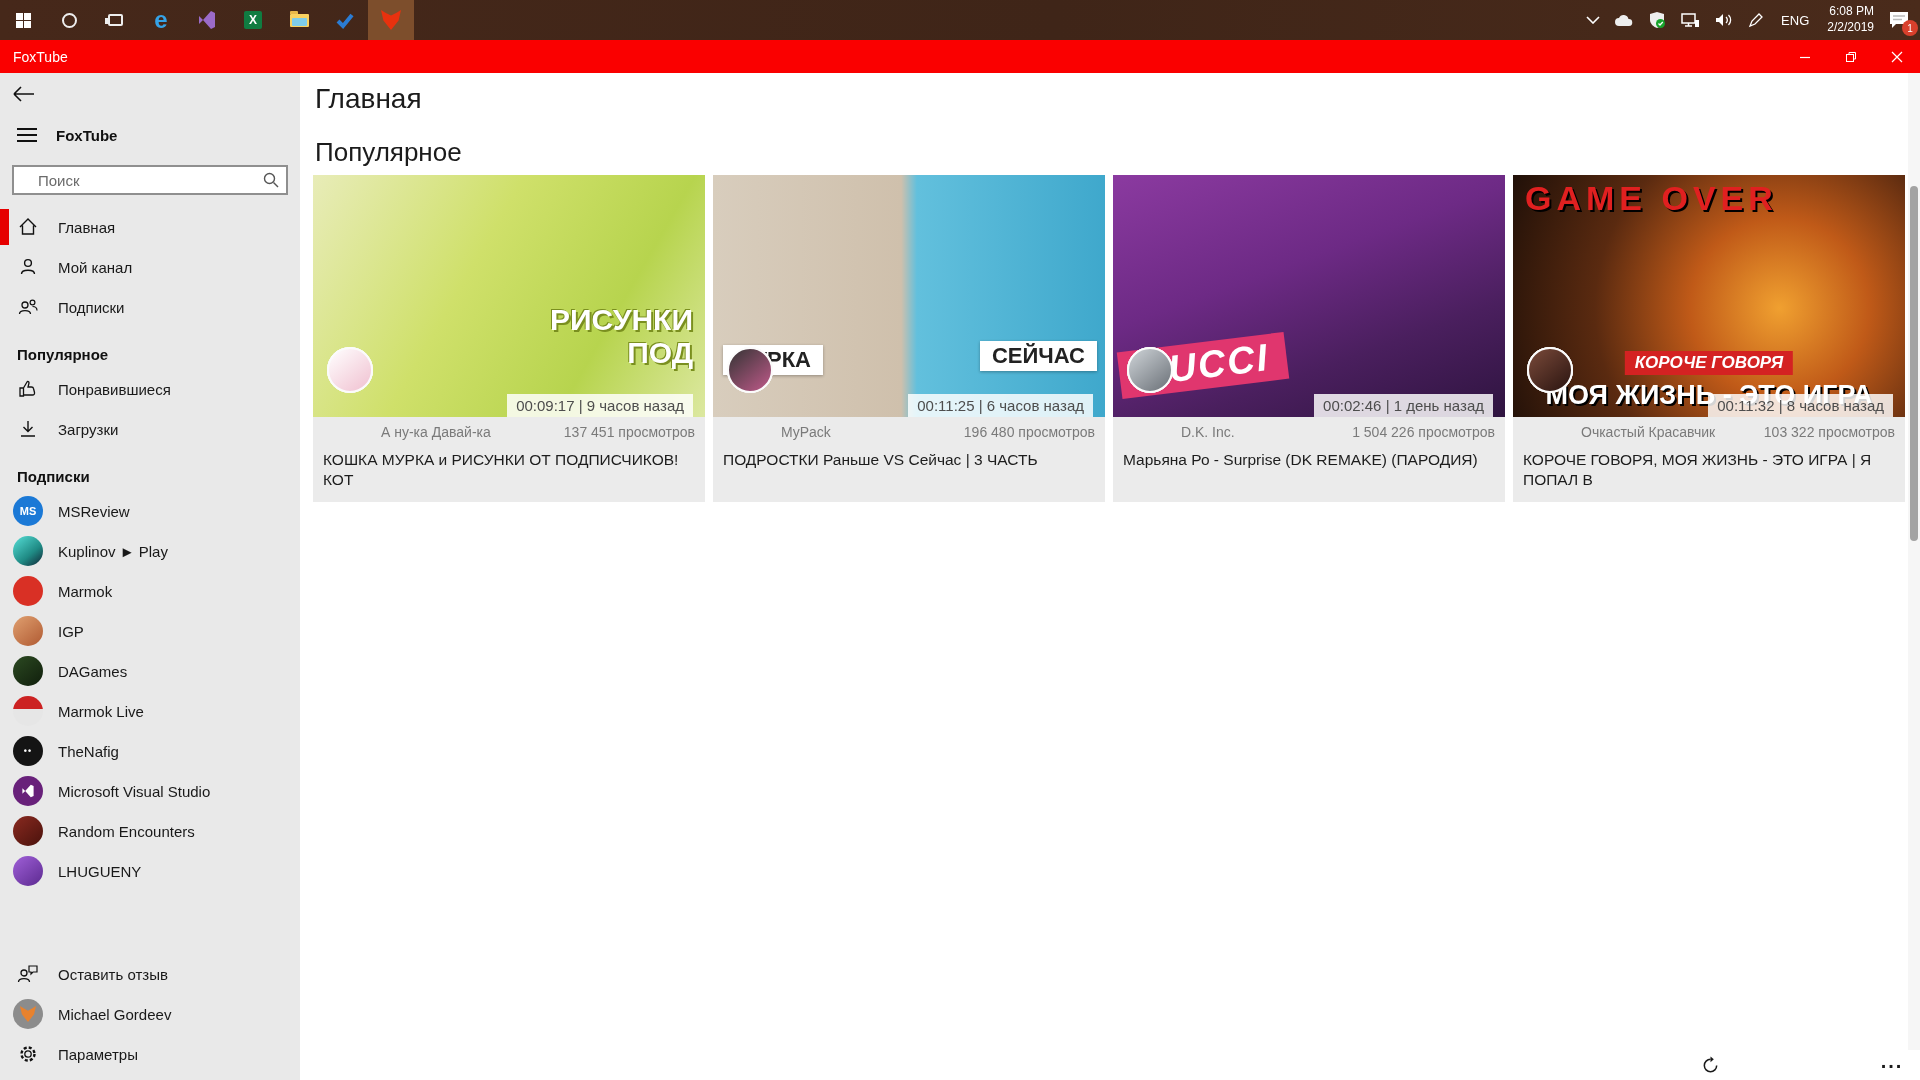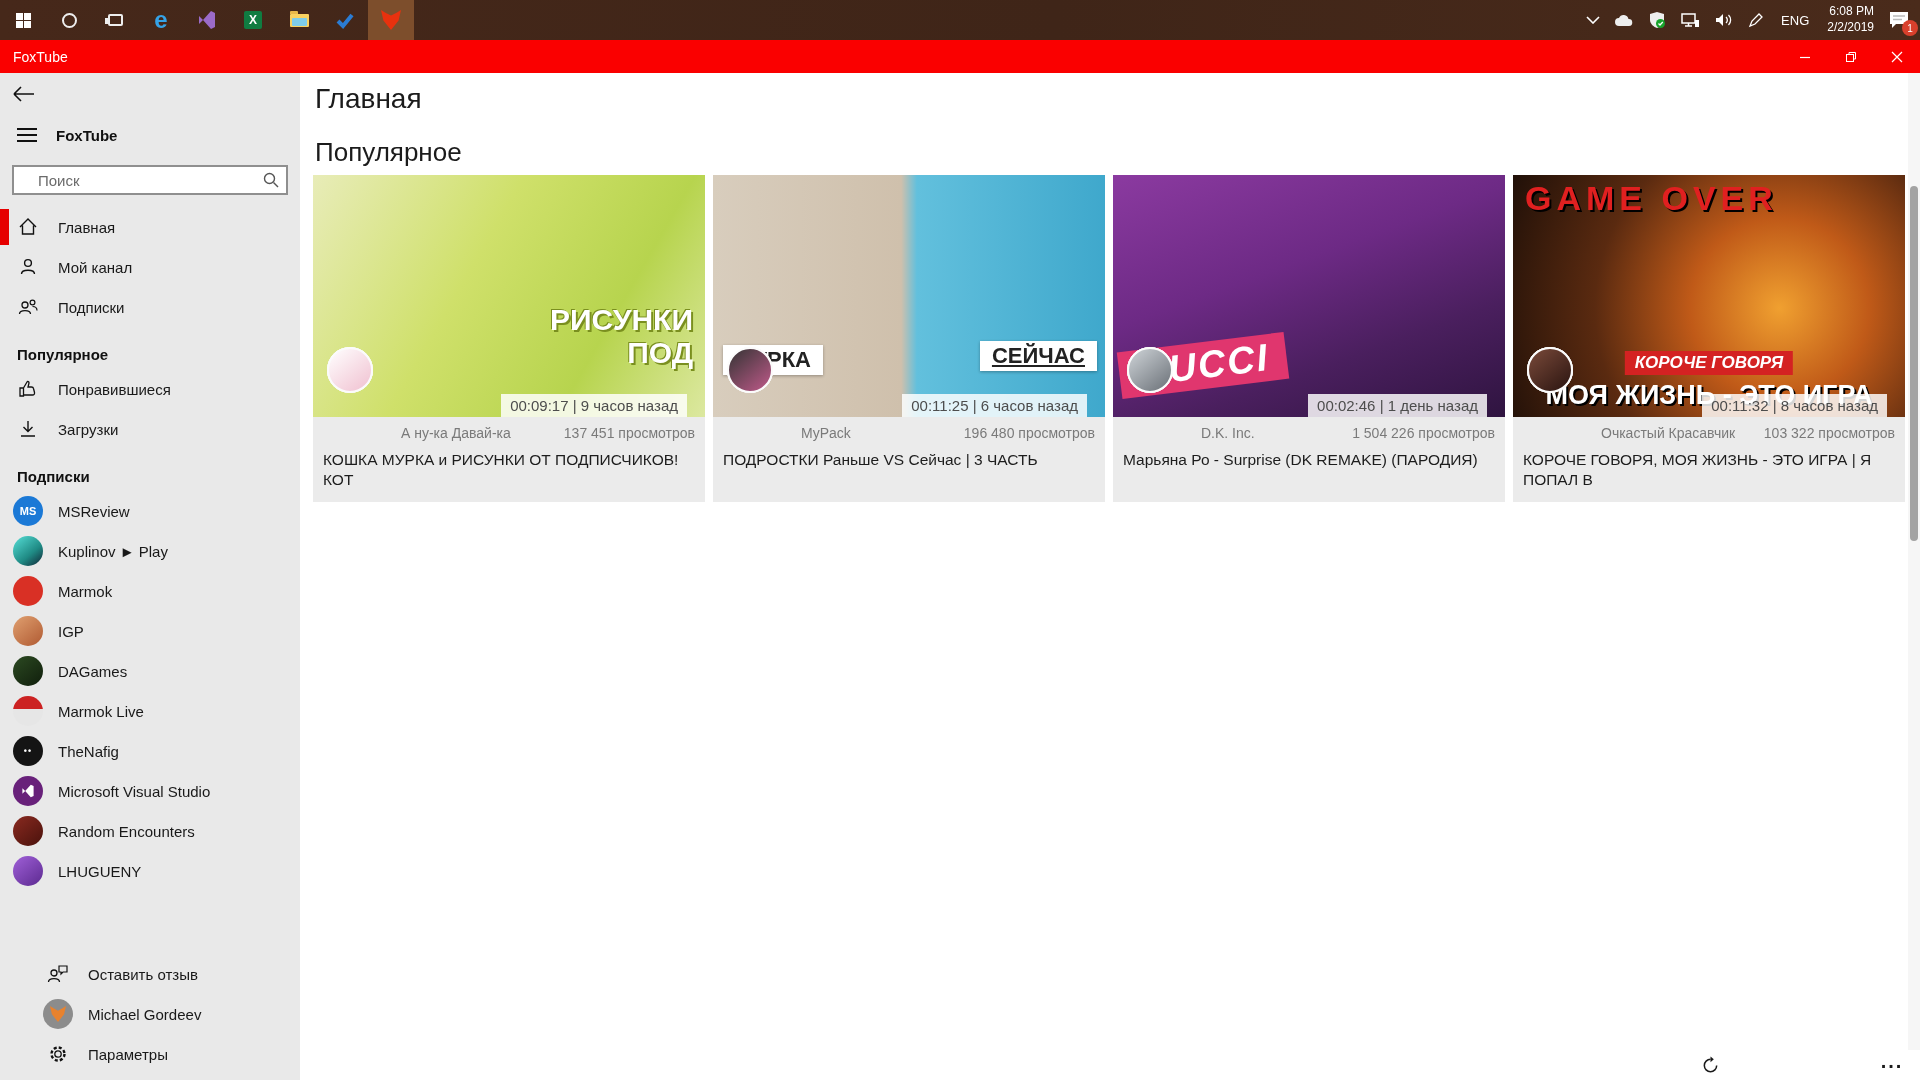--- a/index.html
+++ b/index.html
@@ -53,21 +53,21 @@
   .sb-search input::placeholder { color:#6b6b6b; opacity:1; }
   .sb-item { height:40px; display:flex; align-items:center; padding-left:17px; gap:19px; font-size:15px; color:#191919;
     position:relative; flex:none; }
   .sb-item .ic { width:22px; display:flex; justify-content:center; align-items:center; flex:none; }
   .sb-item.active:before { content:""; position:absolute; left:0; top:2px; bottom:2px; width:9px; background:#e60000; }
   .sb-header { height:34px; display:flex; align-items:flex-end; padding:0 0 6px 17px; font-weight:bold; font-size:15px;
     color:#111; flex:none; margin-top:8px; }
   .sb-av { width:30px; height:30px; border-radius:50%; flex:none; display:flex; align-items:center; justify-content:center;
     font-size:11px; font-weight:bold; color:#fff; margin-left:-4px; }
   .sb-sub { gap:15px; }
-  .sb-foot { margin-top:auto; padding-bottom:6px;padding-left:30px; }
+  .sb-foot { margin-top:auto; padding-bottom:6px; }
   .nav-stack { margin-top:10px; }
 
   
   .av-msreview { background:#1b79d6; }
   .av-kuplinov { background:linear-gradient(140deg,#57e0d8,#1f8a84 60%,#123); }
   .av-marmok { background:#d93025; }
   .av-igp { background:linear-gradient(140deg,#e0a070,#b05a32); }
   .av-dagames { background:linear-gradient(140deg,#2c4a22,#101e0c); }
   .av-marmoklive { background:linear-gradient(180deg,#cc2222 45%,#e6e6e6 45%); }
   .av-thenafig { background:#141414; color:#fff; font-size:9px; letter-spacing:1px; }
@@ -80,26 +80,26 @@
   
   .main { position:absolute; left:300px; top:73px; width:1620px; height:1007px; background:#fff; }
   .page-title { position:absolute; left:15px; top:10px; font-size:28px; font-weight:400; color:#1b1b1b; }
   .section-title { position:absolute; left:15px; top:64px; font-size:26px; font-weight:400; color:#1b1b1b;
     padding-bottom:7px; border-bottom:3px solid #e60000; }
   .grid { position:absolute; left:13px; top:102px; width:1600px; height:905px; }
   .vrow { position:absolute; left:0; display:flex; gap:8px; }
   .vrow.r1 { top:0; } .vrow.r2 { top:303; } .vrow.r3 { top:607; }
   .card { width:392px; background:#ebebeb; position:relative; flex:none; }
   .thumb { position:relative; width:392px; height:242px; overflow:hidden; }
-  .duration { position:absolute; right:18px; bottom:0; background:rgba(255,255,255,.83); color:#4d4d4d;
+  .duration { position:absolute; right:12px; bottom:0; background:rgba(255,255,255,.83); color:#4d4d4d;
     font-size:15px; padding:3px 9px; white-space:nowrap; }
   .cavatar { position:absolute; left:14px; top:172px; width:46px; height:46px; border-radius:50%;
     border:2px solid #fbfbfb; z-index:3; display:flex; align-items:center; justify-content:center;
     color:#fff; font-weight:bold; overflow:hidden; }
-  .meta { display:flex; justify-content:space-between; align-items:center; padding:7px 10px 0 88px;
+  .meta { display:flex; justify-content:space-between; padding:7px 10px 0 68px;
     font-size:14px; color:#7a7a7a; height:24px; }
   .views { text-align:right; }
   .vtitle { padding:9px 10px 11px 10px; font-size:15.5px; color:#1d1d1d; line-height:1.32; }
 
   
   .t0 { background:linear-gradient(100deg,#dcd9d4 0%,#cf4a3e 32%,#e05a4a 50%,#8fa6bf 68%,#d9d5cf 100%); }
   .t1 { background:linear-gradient(180deg,#5d6b72 0%,#8aa4b2 38%,#b9d0da 70%,#9fb9c4 100%); }
   .t2 { background:linear-gradient(120deg,#cbb8a5 0%,#e0d0bf 38%,#c9762f 55%,#e8dccb 75%,#bfae9e 100%); }
   .t3 { background:linear-gradient(110deg,#9aa7b0 0%,#2a3440 30%,#6f7f8c 55%,#c2ccd3 80%,#8d9aa5 100%); }
   .t4 { background:linear-gradient(100deg,#d9d0bd 0%,#cfc6b2 35%,#3a3f46 52%,#cabfa9 66%,#d5ccba 100%); }
@@ -127,21 +127,21 @@
     letter-spacing:3px; font-family:"Liberation Serif",serif; text-shadow:0 2px 6px #000, 0 0 14px #5a1a10; }
   .ov-sobolev { left:14px; top:92px; font-size:27px; color:#ff4fa0; font-weight:bold; font-style:italic;
     text-shadow:1px 1px 0 #fff; }
   .ov-ribbon { left:6px; top:126px; background:#ff4fa0; color:#fff; font-weight:bold; font-size:19px;
     padding:4px 12px; transform:rotate(-4deg); line-height:1.2; }
   .ov-risunki { right:12px; top:128px; font-size:30px; font-weight:bold; color:#fff; text-align:right;
     line-height:1.1; text-shadow:2px 2px 0 #7a8f1f, -1px -1px 0 #7a8f1f; }
   .ov-ranshe { left:10px; bottom:42px; background:#fff; color:#222; font-weight:bold; font-size:22px;
     padding:2px 12px; box-shadow:0 1px 3px rgba(0,0,0,.3); }
   .ov-seichas { right:8px; bottom:46px; background:#fff; color:#222; font-weight:bold; font-size:22px;
-    padding:2px 12px; box-shadow:0 1px 3px rgba(0,0,0,.3);text-decoration:underline; }
+    padding:2px 12px; box-shadow:0 1px 3px rgba(0,0,0,.3); }
   .ov-gucci { left:6px; bottom:28px; background:#e0366e; color:#fff; font-weight:bold; font-style:italic;
     font-size:38px; padding:2px 18px; transform:rotate(-7deg); letter-spacing:2px; }
   .ov-game { left:12px; top:6px; font-size:34px; font-weight:bold; letter-spacing:5px; color:#e02020;
     text-shadow:2px 2px 0 #000; line-height:1.05; }
   .ov-kg { left:50%; transform:translateX(-50%); bottom:42px; background:#d42222; color:#fff; font-size:17px;
     font-weight:bold; padding:2px 10px; white-space:nowrap;font-style:italic; }
   .ov-mz { left:0; right:0; bottom:6px; text-align:center; font-size:27px; font-weight:bold; color:#fff;
     text-shadow:2px 2px 0 #000; white-space:nowrap; }
 
   

